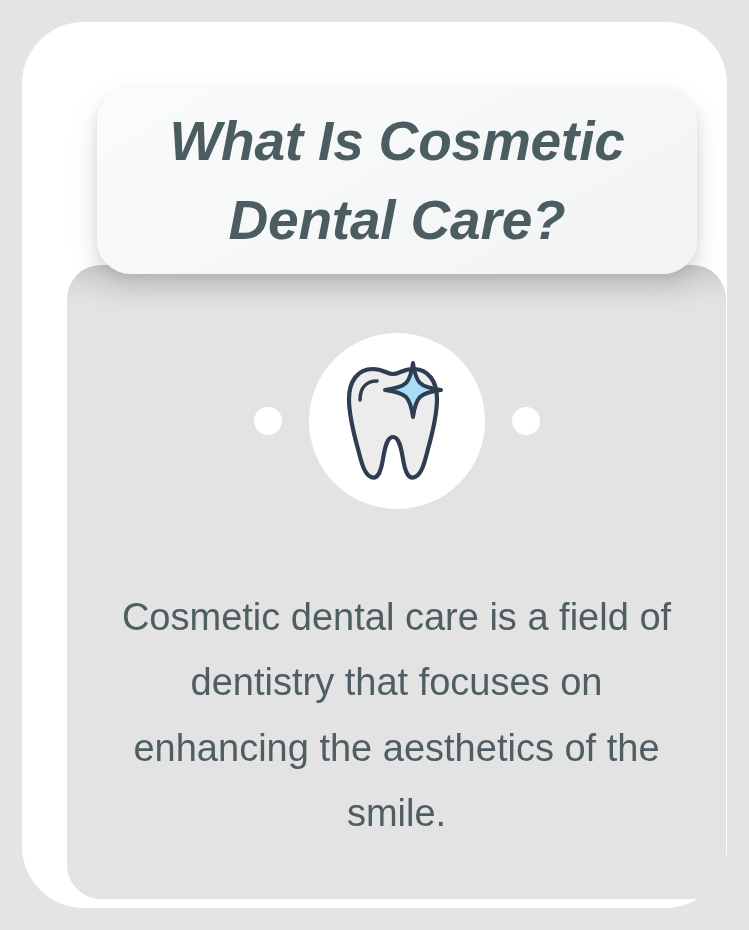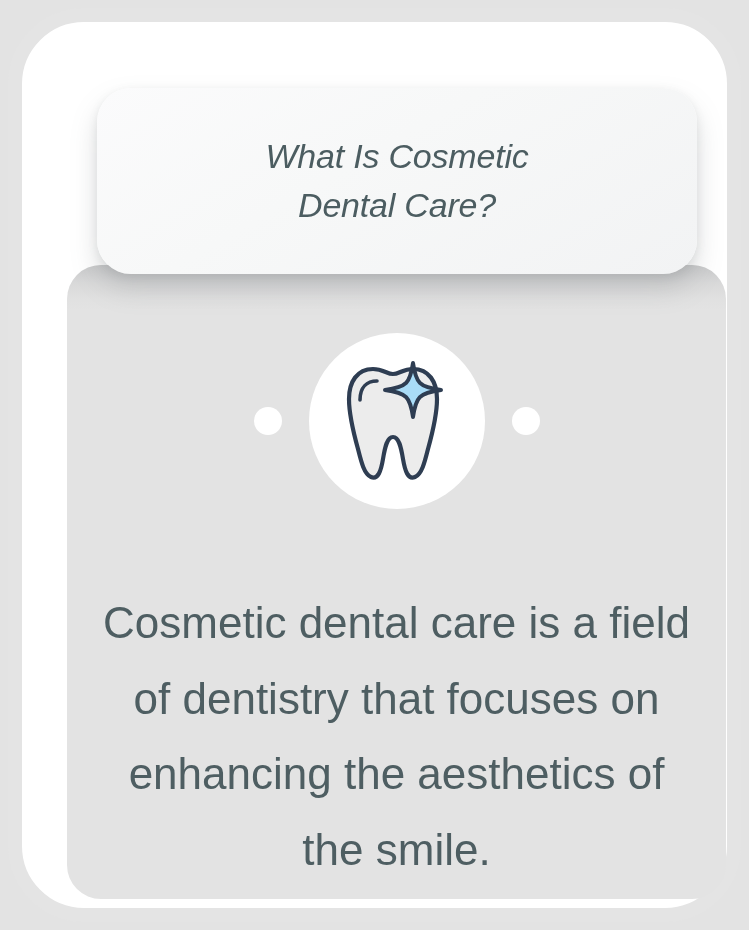--- a/index.html
+++ b/index.html
@@ -67,22 +67,22 @@
                 0 3px 8px rgba(120,124,128,0.14);
     display: flex;
     align-items: center;
     justify-content: center;
   }
   .title-text {
     margin: 8px;
     width: 100%;
     text-align: center;
     font-family: "Liberation Sans", sans-serif;
-    font-size: 34px;
-    font-weight: normal;
+    font-size: 55px;
+    font-weight: bold;
     font-style: italic;
     line-height: 1.44;
     letter-spacing: -0.2px;
     color: #4c5d61;
     white-space: pre-line;
   }
 
   
   .icon-row {
     position: absolute;
@@ -120,21 +120,21 @@
 
   
   .body-text {
     position: absolute;
     left: 34px;
     top: 320px;
     width: 591px;
     margin: 0;
     text-align: center;
     font-family: "Liberation Sans", sans-serif;
-    font-size: 44px;
+    font-size: 38px;
     font-weight: normal;
     line-height: 1.72;
     color: #4e5e62;
   }
 </style>
 </head>
 <body>
 
 <div class="card-shell">
 

